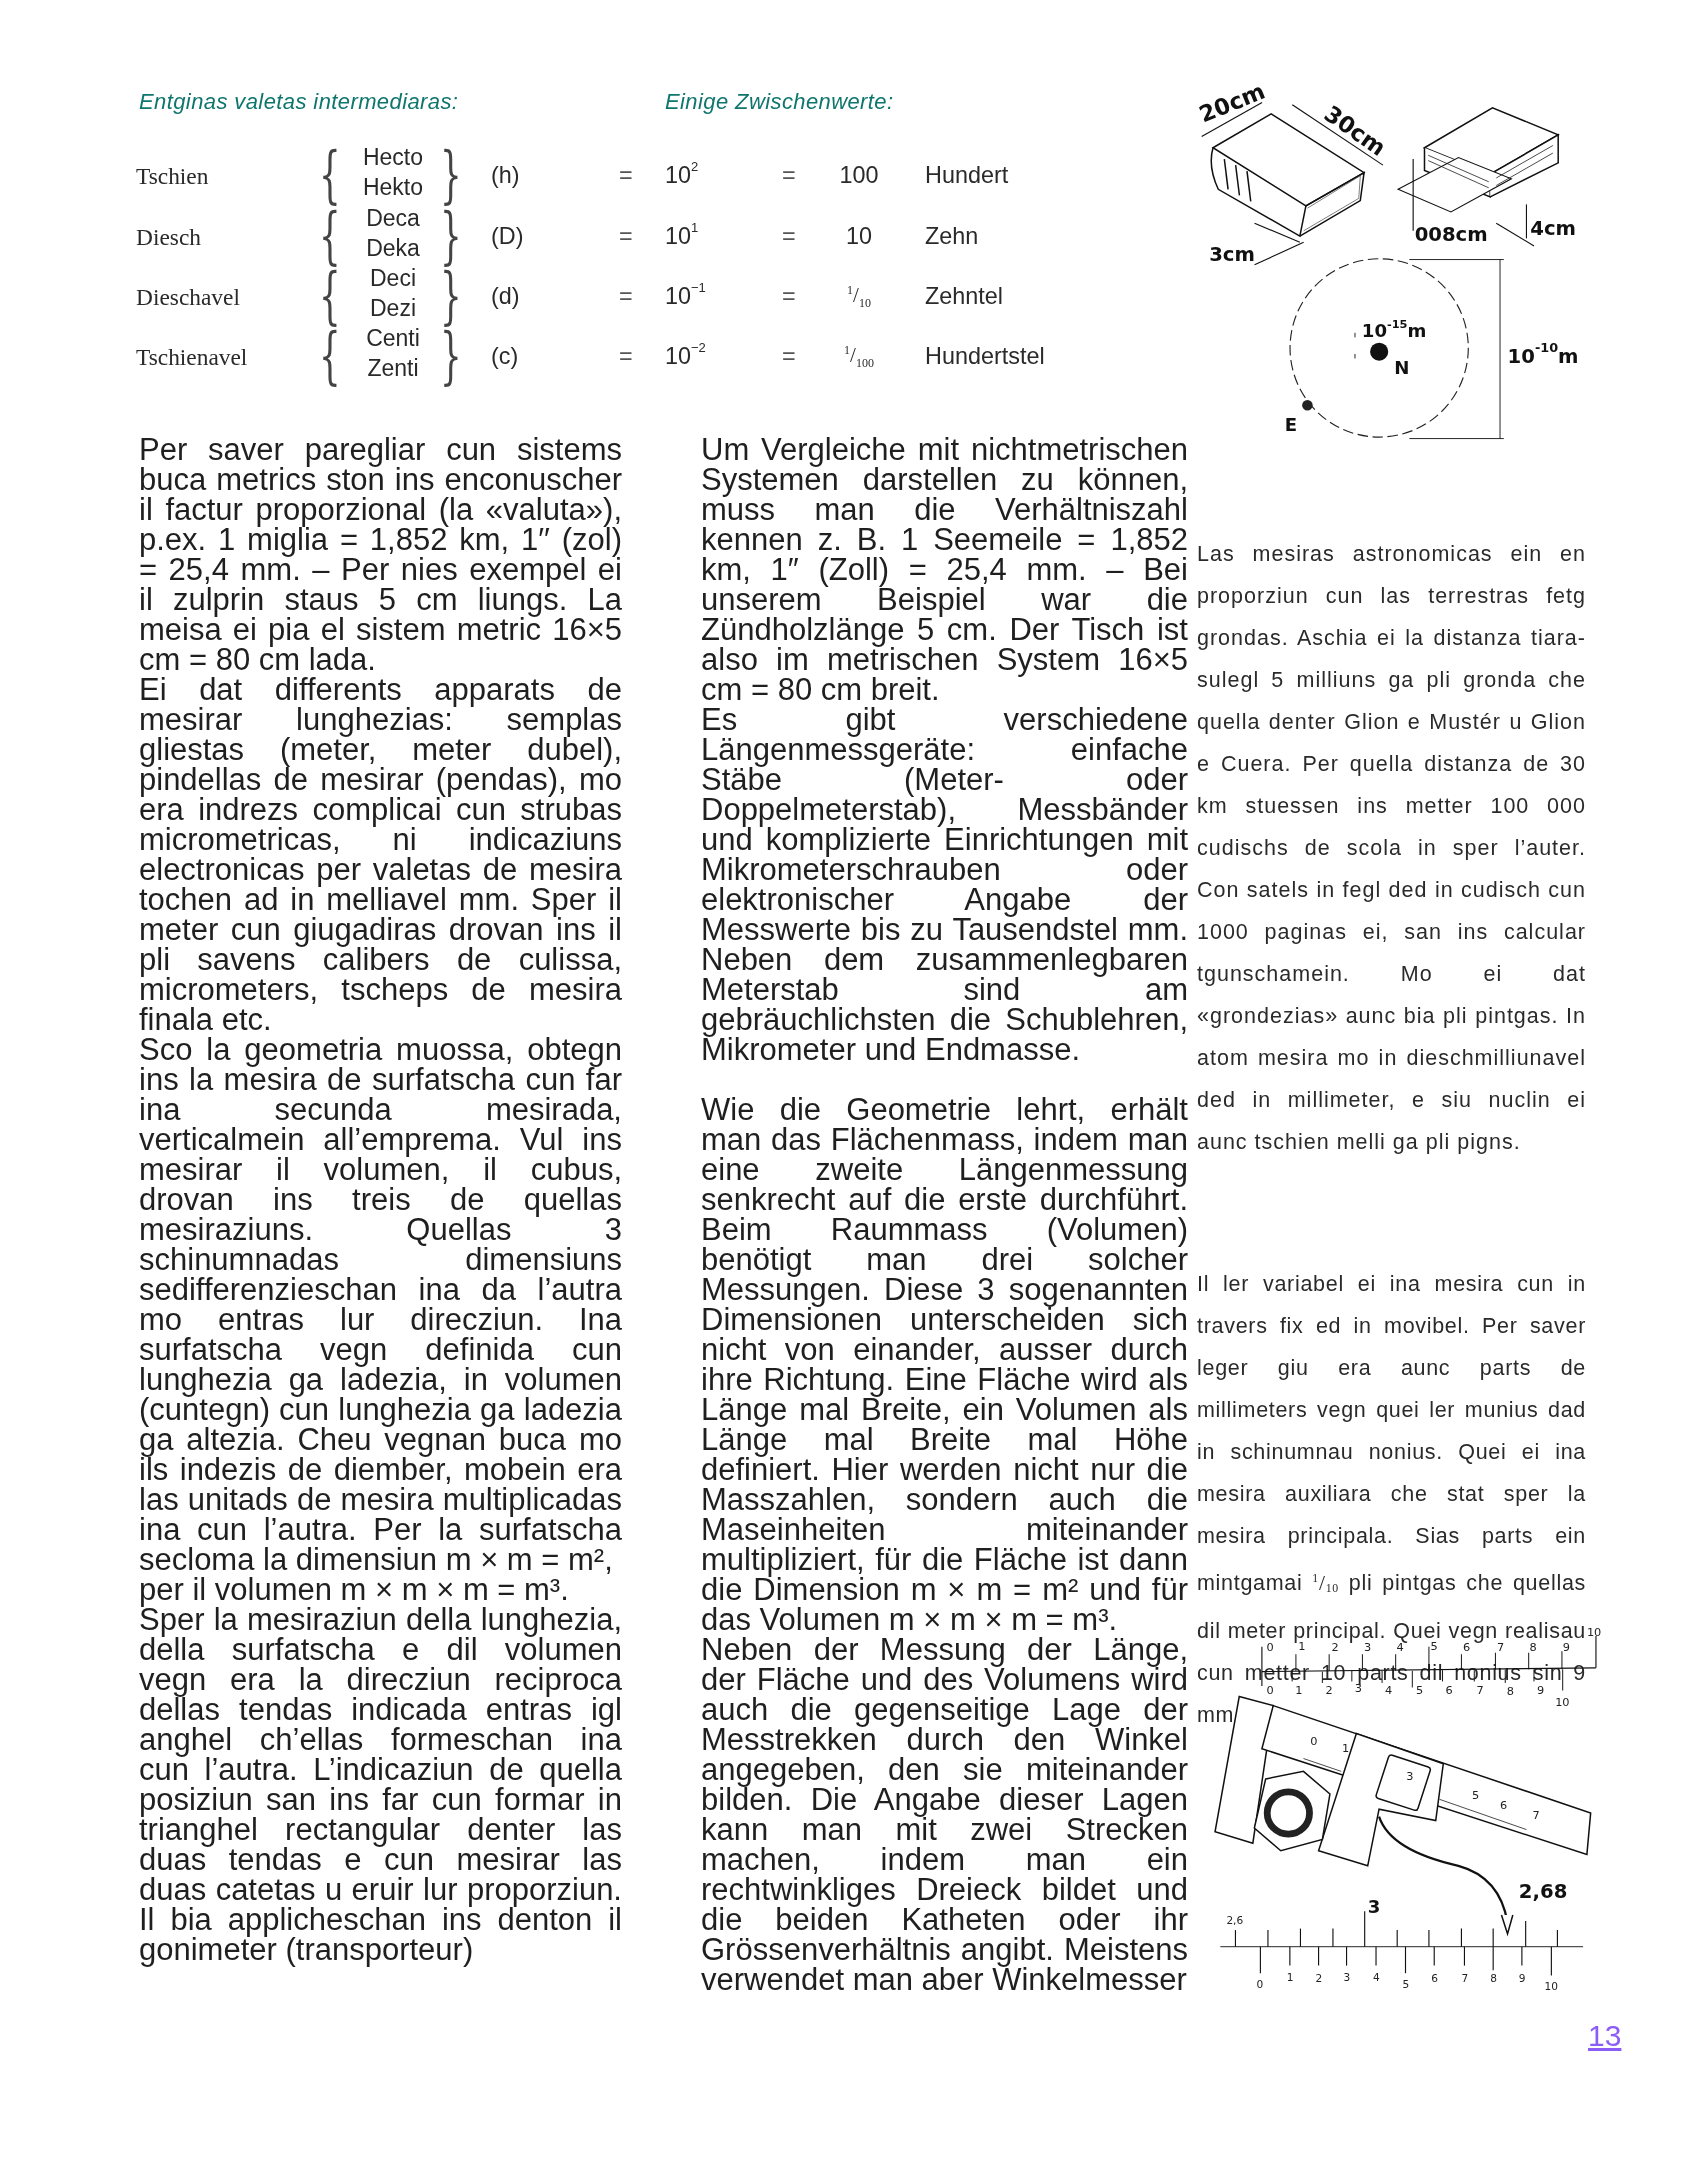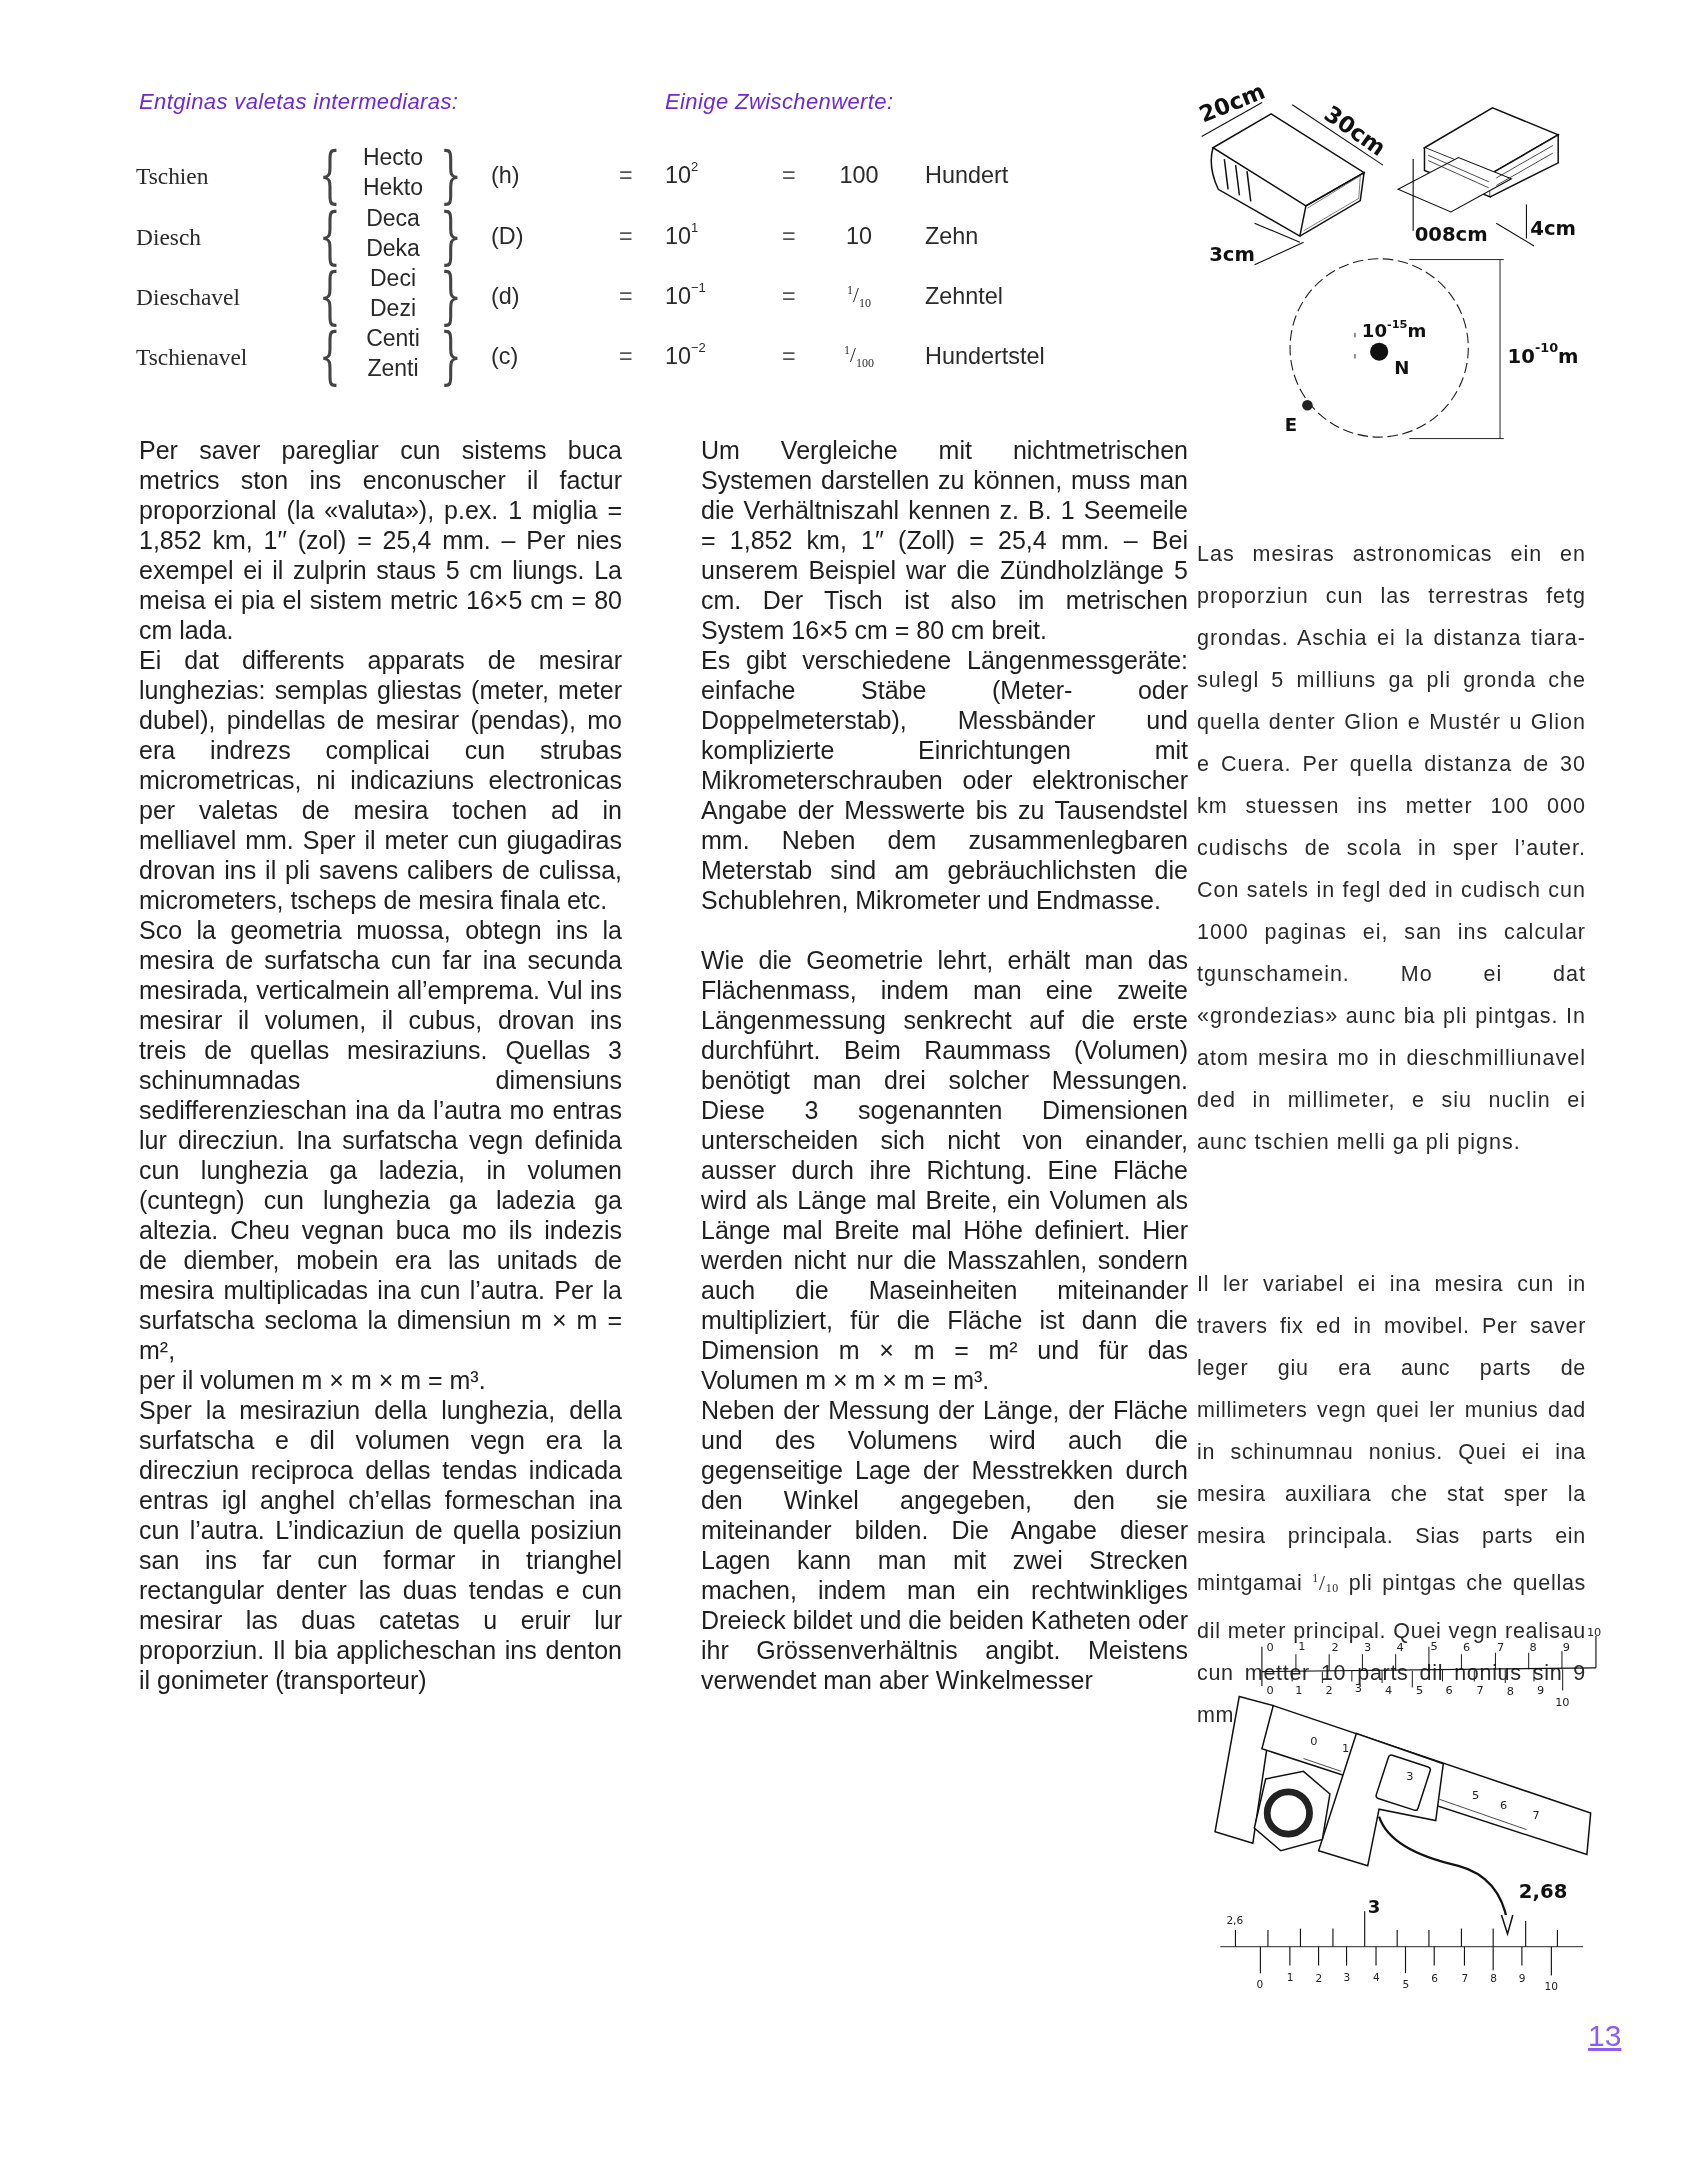--- a/index.html
+++ b/index.html
@@ -4,21 +4,21 @@
 <style>
   html, body { margin: 0; padding: 0; background: #ffffff; }
   body {
     width: 1706px; height: 2183px; position: relative; overflow: hidden;
     font-family: "Liberation Sans", "DejaVu Sans", sans-serif;
     color: #1c1c1c;
   }
   .abs { position: absolute; }
 
   
-  .tbl-head { font-style: italic; font-size: 22px; color: #6d28d9; letter-spacing: 0.4px; }
+  .tbl-head { font-style: italic; font-size: 22px; color: #0f766e; letter-spacing: 0.4px; }
 
   
   .prefix-row { position: absolute; left: 136px; height: 60px; width: 1012px; font-size: 23.4px; color: #2a2a2a; }
   .prefix-row .name { position: absolute; left: 0; top: 15px; font-family: Liberation Serif, serif; }
   .prefix-row .brace-l, .prefix-row .brace-r {
     position: absolute; top: -4.5px; font-size: 62px; font-weight: 100; color: #444;
     font-family: "DejaVu Serif", serif; transform: scaleX(0.55); line-height: 1;
   }
   .prefix-row .brace-l { left: 174px; }
   .prefix-row .brace-r { left: 295px; }
@@ -29,21 +29,21 @@
   .prefix-row .pow sup { font-size: 13px; position: relative; top: -3px; }
   .prefix-row .eq2 { position: absolute; left: 646px; top: 13.6px; color: #555; }
   .prefix-row .val { position: absolute; left: 676px; top: 13.6px; width: 94px; text-align: center; }
   .prefix-row .frac { font-family: "Liberation Serif", serif; font-size: 21px; }
   .prefix-row .frac .num { font-size: 12px; vertical-align: 7.6px; }
   .prefix-row .frac .den { font-size: 12px; vertical-align: -4.5px; }
   .prefix-row .german { position: absolute; left: 789px; top: 13.6px; }
 
   
   .col {
-    position: absolute; font-size: 25px; line-height: 30px; color: #1f1f1f;
+    position: absolute; font-size: 31px; line-height: 30px; color: #1f1f1f;
     text-align: justify; hyphens: manual;
   }
   .col p { margin: 0; }
   .col .gap { height: 30px; }
   .col-left { left: 139px; top: 435px; width: 483px; }
   .col-mid { left: 701px; top: 435px; width: 487px; }
 
   .caption {
     position: absolute; left: 1197px; width: 389px;
     font-size: 21.5px; line-height: 42px; letter-spacing: 1px; color: #2a2a2a;

